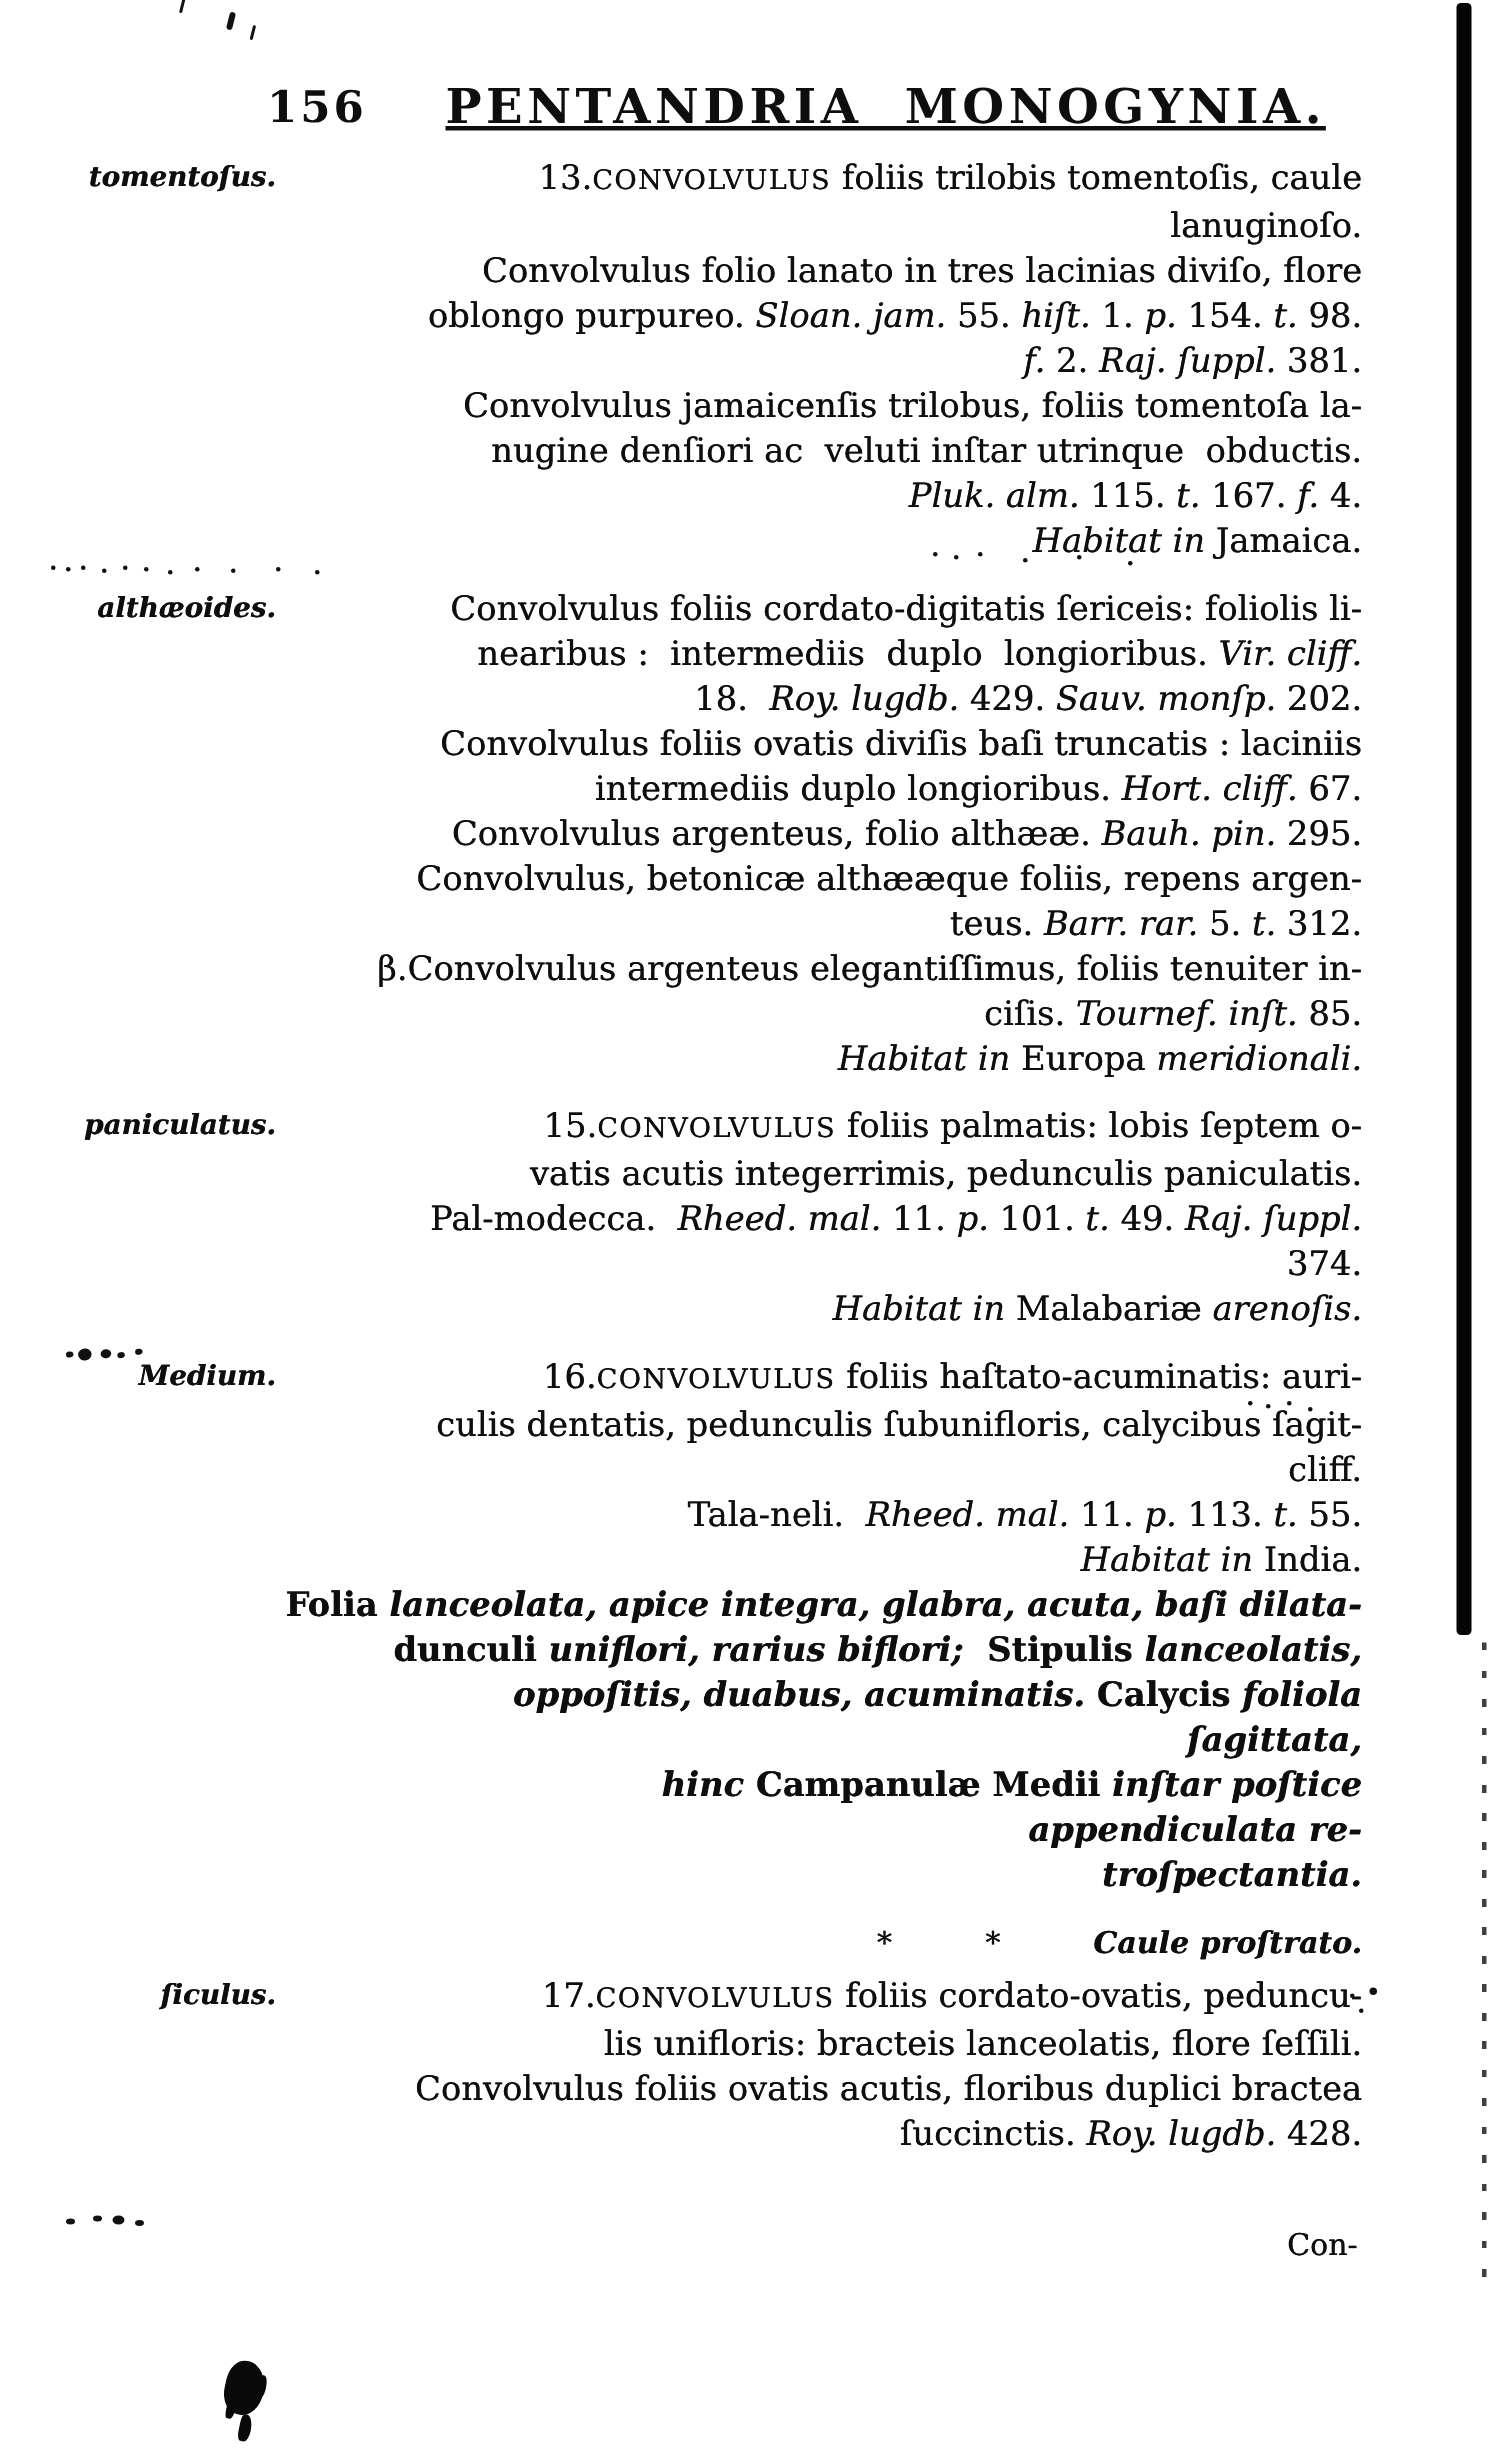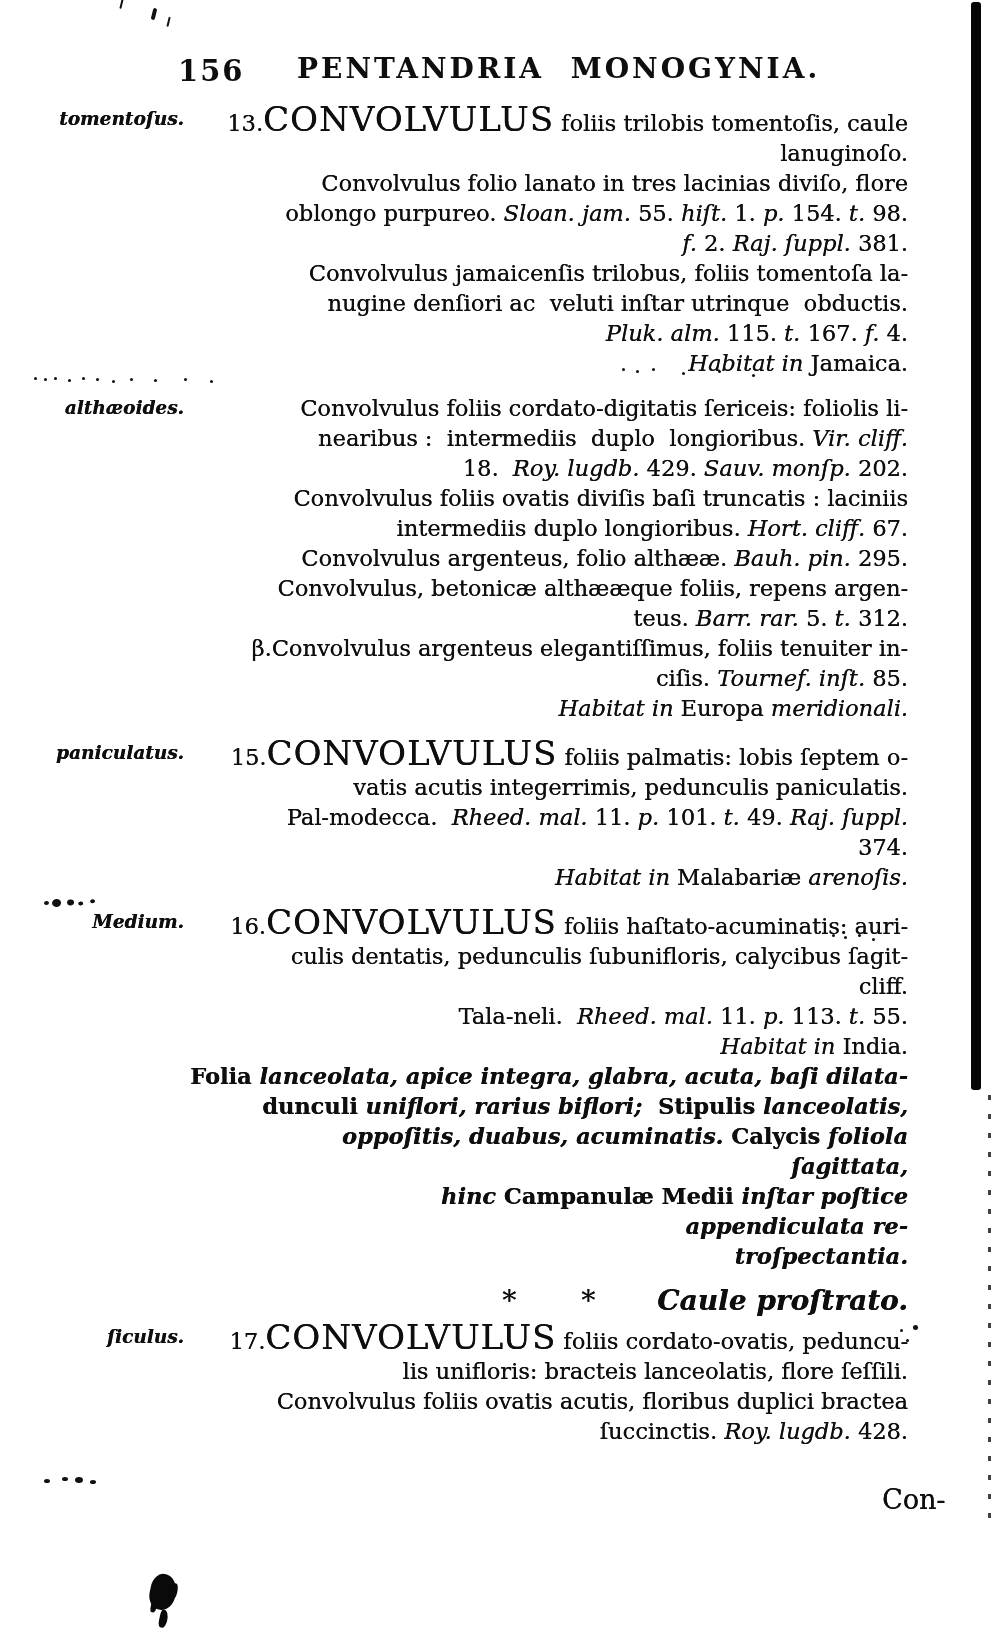--- a/index.html
+++ b/index.html
@@ -13,22 +13,23 @@
   }
   .page { position:absolute; inset:0;text-align:right; }
 
   
   .page-number {
     position:absolute; left:178px; top:54px;
     font-size:29px; font-weight:bold; letter-spacing:2px;
   }
   .running-head {
     position:absolute; left:297px; top:52px;
-    font-size:28px; font-weight:bold; letter-spacing:3px;
+    font-size:32px; font-weight:bold; letter-spacing:3px;
     word-spacing:14px;
+    text-decoration:underline;
   }
 
   
   .text-body {
     position:absolute; left:0; top:104px; width:908px;
     font-size:22.5px; line-height:30px;
     text-shadow:0.25px 0.25px 0 #1a1a1a;
   }
   .entry { position:relative; margin-bottom:15px; }
   .margin-label {
@@ -46,34 +47,34 @@
   .block.beta .line.first { padding-left:190px; }
   .block.beta .prefix { width:30px; font-style:normal; }
   .block.beta .line.cont { padding-left:256px; }
   .block.habitat .line { padding-left:220px; }
   .block.obs { font-style:italic; font-weight:bold; }
   .block.obs .line.first { padding-left:119px; }
   .block.obs .line.cont  { padding-left:256px; }
 
   .seg.i  { font-style:italic; }
   .seg.r  { font-style:normal; }
-  .seg.sc { font-size:34px; letter-spacing:1px; }
+  .seg.sc { font-size:18px; letter-spacing:1px; }
 
   .section-heading {
     padding-left:400px; margin:4px 0 6px 0;
-    font-size:28px;
+    font-size:20px;
   }
   .section-heading .stars { letter-spacing:28px; font-style:normal; }
   .section-heading .section-label {
     font-style:italic; font-weight:bold; margin-left:34px;
   }
 
   .catchword {
     position:absolute; left:858px; top:1484px;
-    font-size:27px; text-shadow:0.25px 0.25px 0 #1a1a1a;margin-left:24px;
+    font-size:20px; text-shadow:0.25px 0.25px 0 #1a1a1a;
   }
 
   
   .binding-edge {
     position:absolute; left:971px; top:2px; width:10px; height:1088px;
     background:#050505; border-radius:3px;
   }
   .binding-edge-tail {
     position:absolute; left:988px; top:1095px; width:3px; height:430px;
     background:repeating-linear-gradient(#000 0 5px, transparent 5px 19px);

